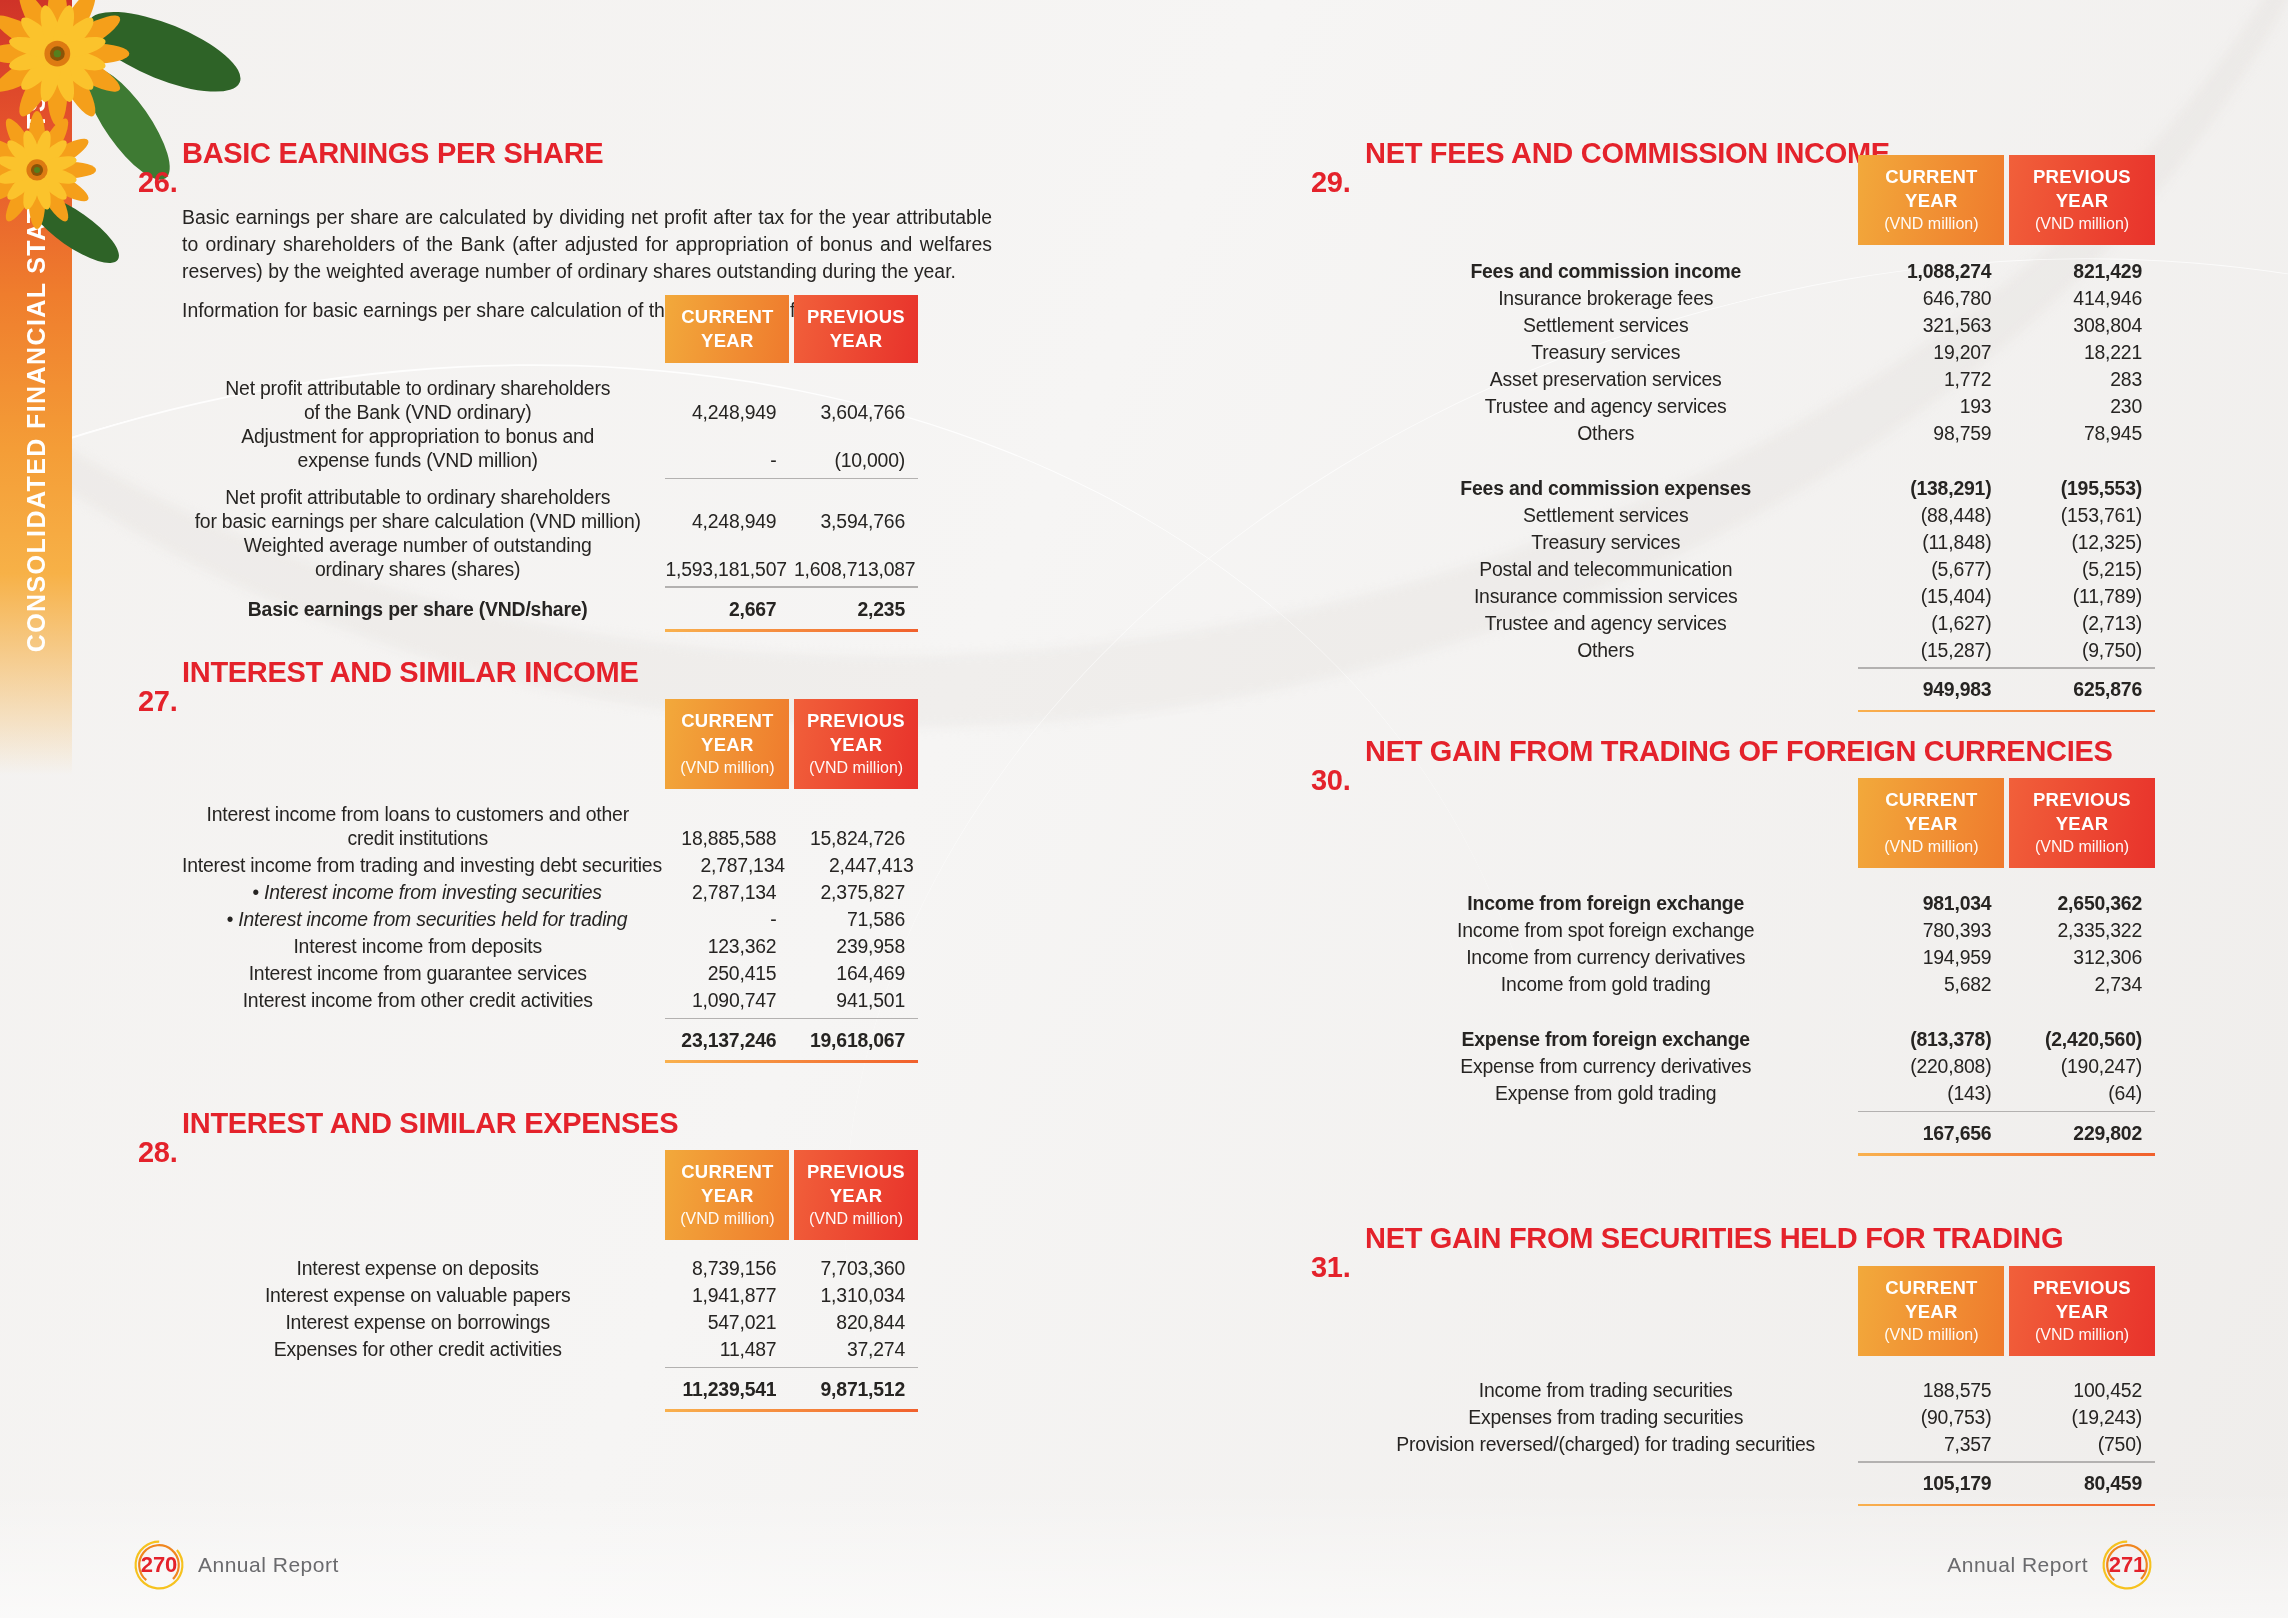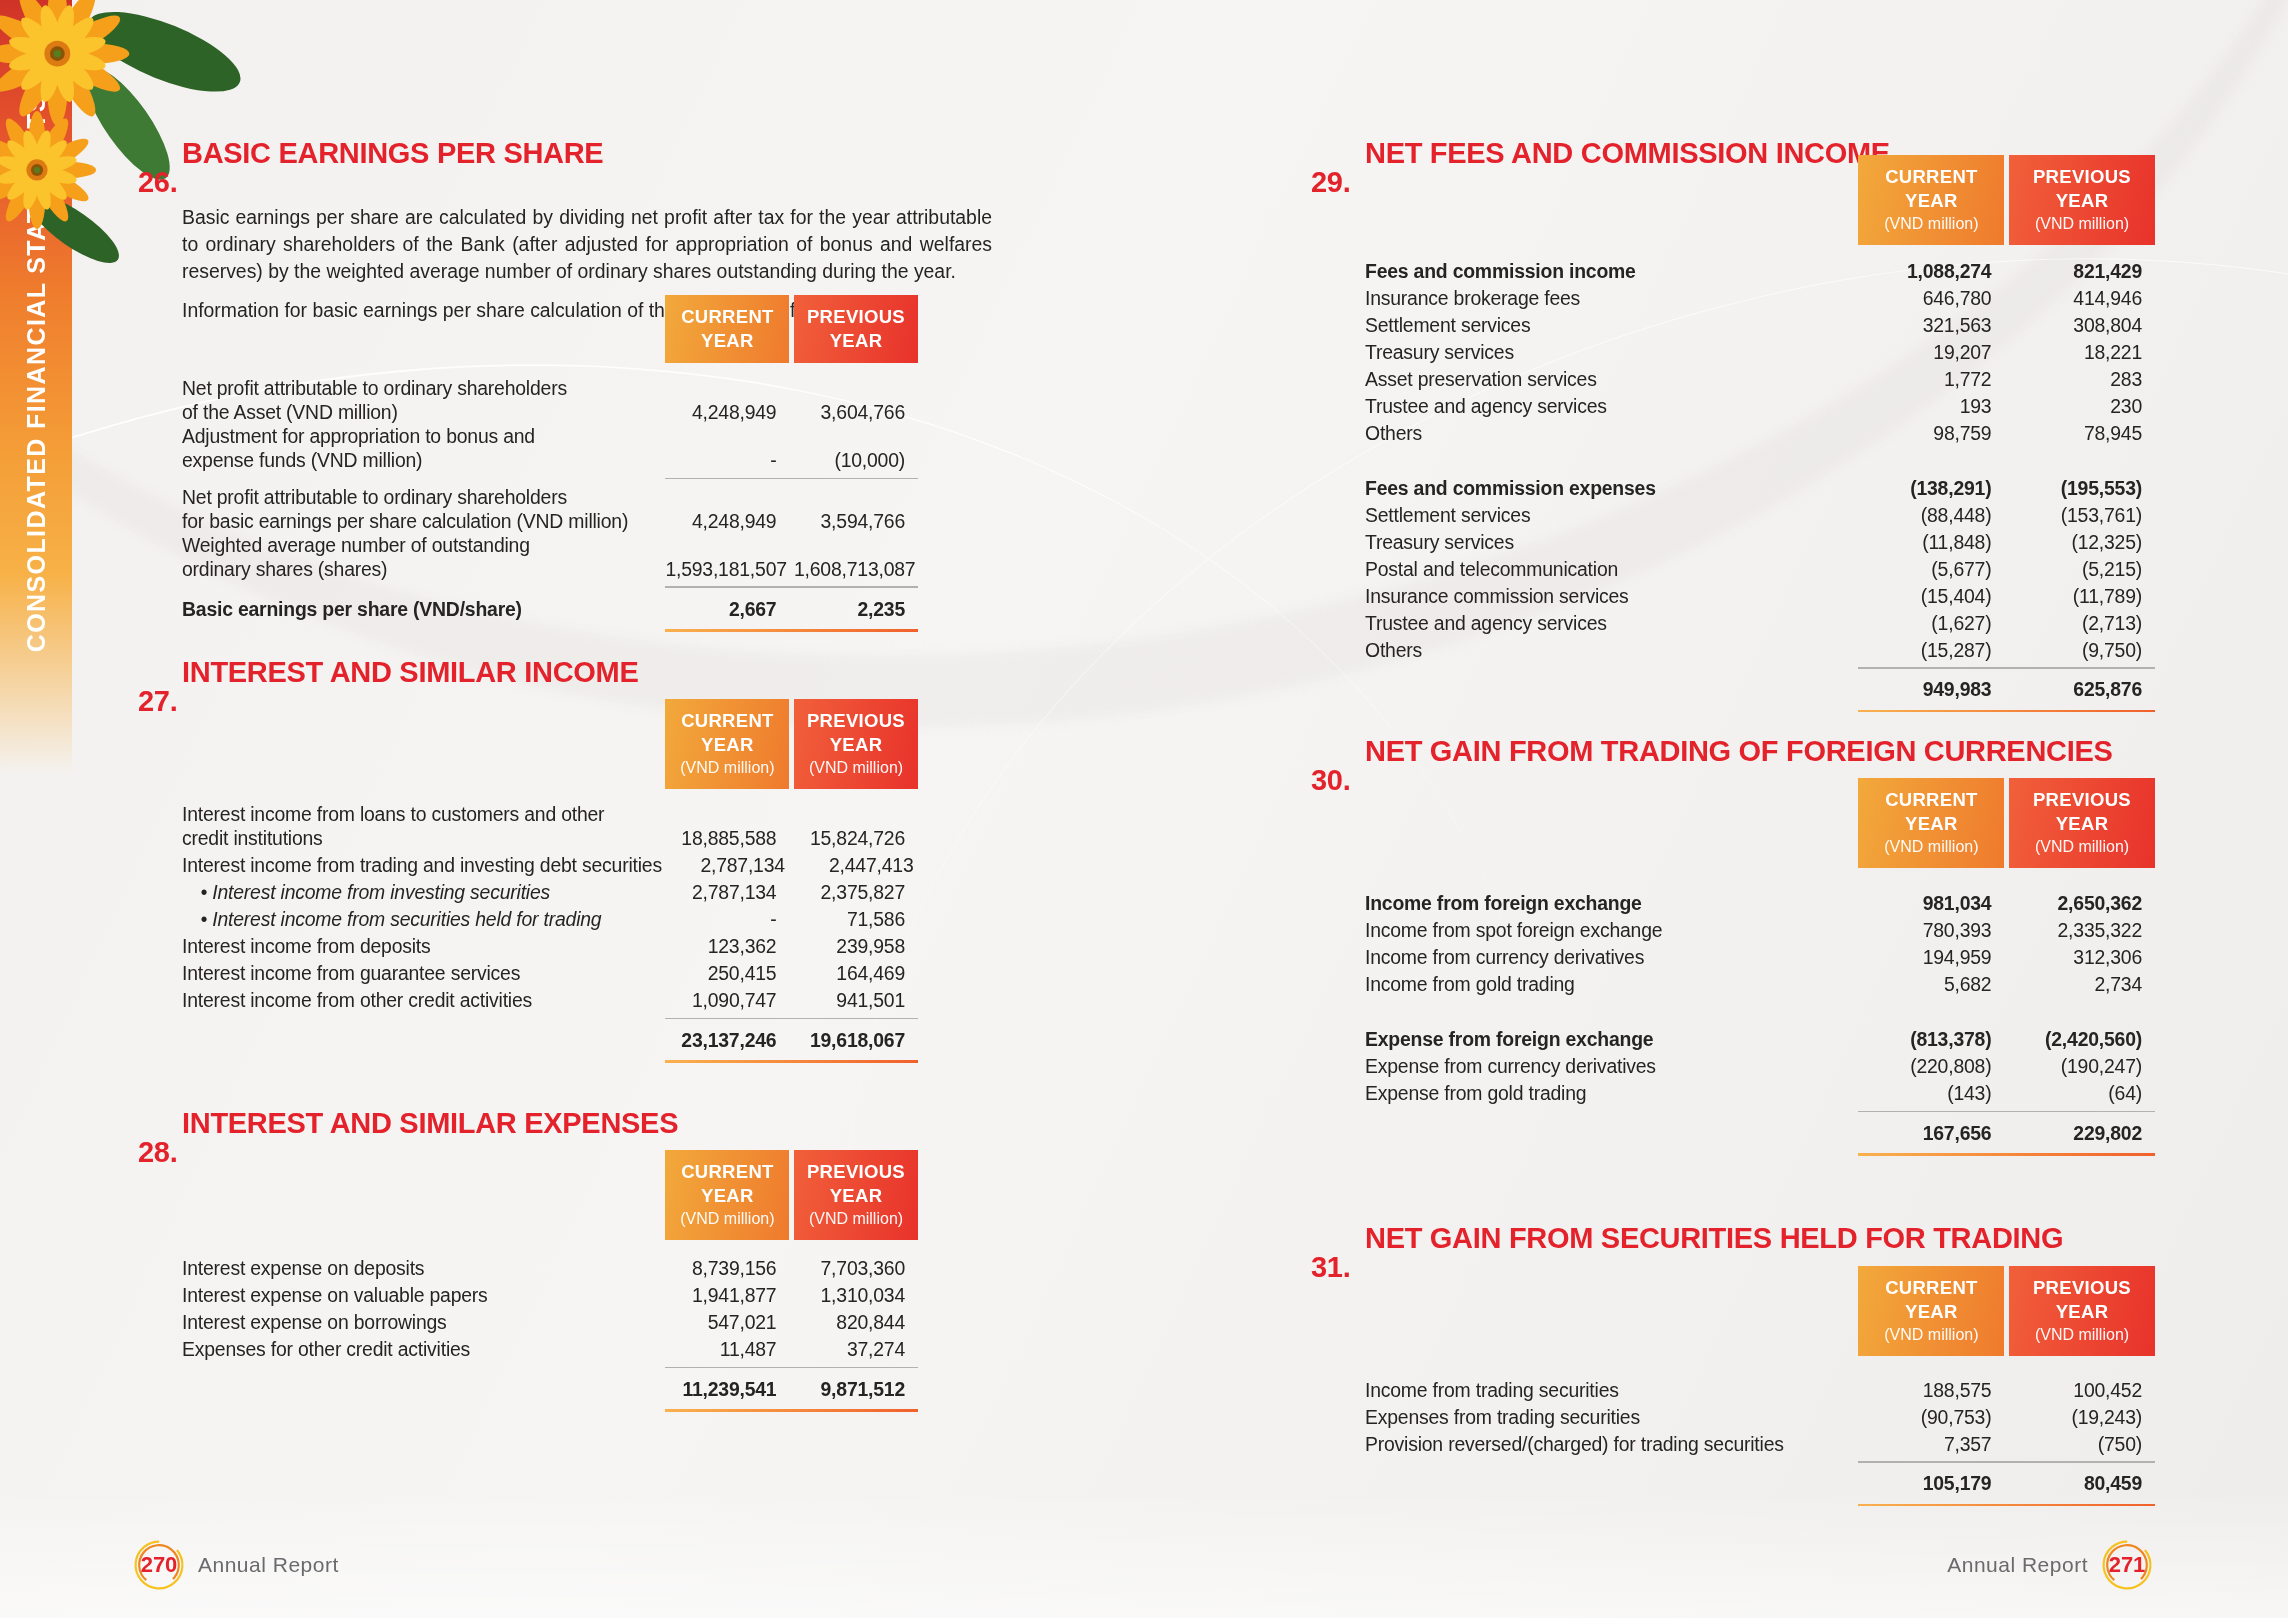--- a/index.html
+++ b/index.html
@@ -50,21 +50,21 @@
   .grid{display:grid;column-gap:4.6px;}
   .pg-l .grid{grid-template-columns:1fr 124px 124px;}
   .pg-r .grid{grid-template-columns:1fr 146px 146px;}
   .hbox{color:#fff;text-align:center;padding:10px 3.7px;}
   .hbox .hl{display:block;font-weight:700;font-size:18.5px;line-height:24px;letter-spacing:0.3px;}
   .hbox .hsub{display:block;font-size:16px;line-height:22px;font-weight:400;opacity:.96;}
   .hbox .hsub:empty{display:none;}
   .cur{background:linear-gradient(100deg,#f2a93b,#ef7a2d);}
   .prev{background:linear-gradient(100deg,#f1603a,#e8322b);}
   .row{align-items:end;min-height:27px;font-size:19.4px;letter-spacing:-0.2px;}
-  .row .lbl{padding-right:7.4px;white-space:nowrap;}
+  .row .lbl{padding-right:7.4px;white-space:nowrap;text-align:center;}
   .row .lbl span{display:block;line-height:24px;}
   .row .lbl.bullet{padding-left:18.5px;font-style:italic;}
   .row .val{text-align:right;padding-right:13px;line-height:24px;font-variant-numeric:tabular-nums;}
   .row.b{font-weight:700;}
   .row.gap{margin-top:28px;}
   .hrrow .line{grid-column:2/4;height:1.8px;background:#b3b1b0;margin:5.5px 0;}
   .hrrow .line.orange{height:2.8px;background:linear-gradient(90deg,#f9b14e,#f1602c);margin:8.3px 0 0 0;}
   
   .footer{position:absolute;top:1538px;display:flex;align-items:center;gap:12px;}
   .footer-left{left:132px;}
@@ -181,21 +181,21 @@
         <div class="hbox prev">
           <span class="hl">PREVIOUS</span>
           <span class="hl">YEAR</span>
 
         </div>
       </div>
       <div class="rows">
           <div class="grid row">
             <div class="lbl">
               <span>Net profit attributable to ordinary shareholders</span>
-              <span>of the Asset (VND million)</span>
+              <span>of the Bank (VND ordinary)</span>
             </div>
             <div class="val">4,248,949</div>
             <div class="val">3,604,766</div>
           </div>
           <div class="grid row">
             <div class="lbl">
               <span>Adjustment for appropriation to bonus and</span>
               <span>expense funds (VND million)</span>
             </div>
             <div class="val">-</div>

